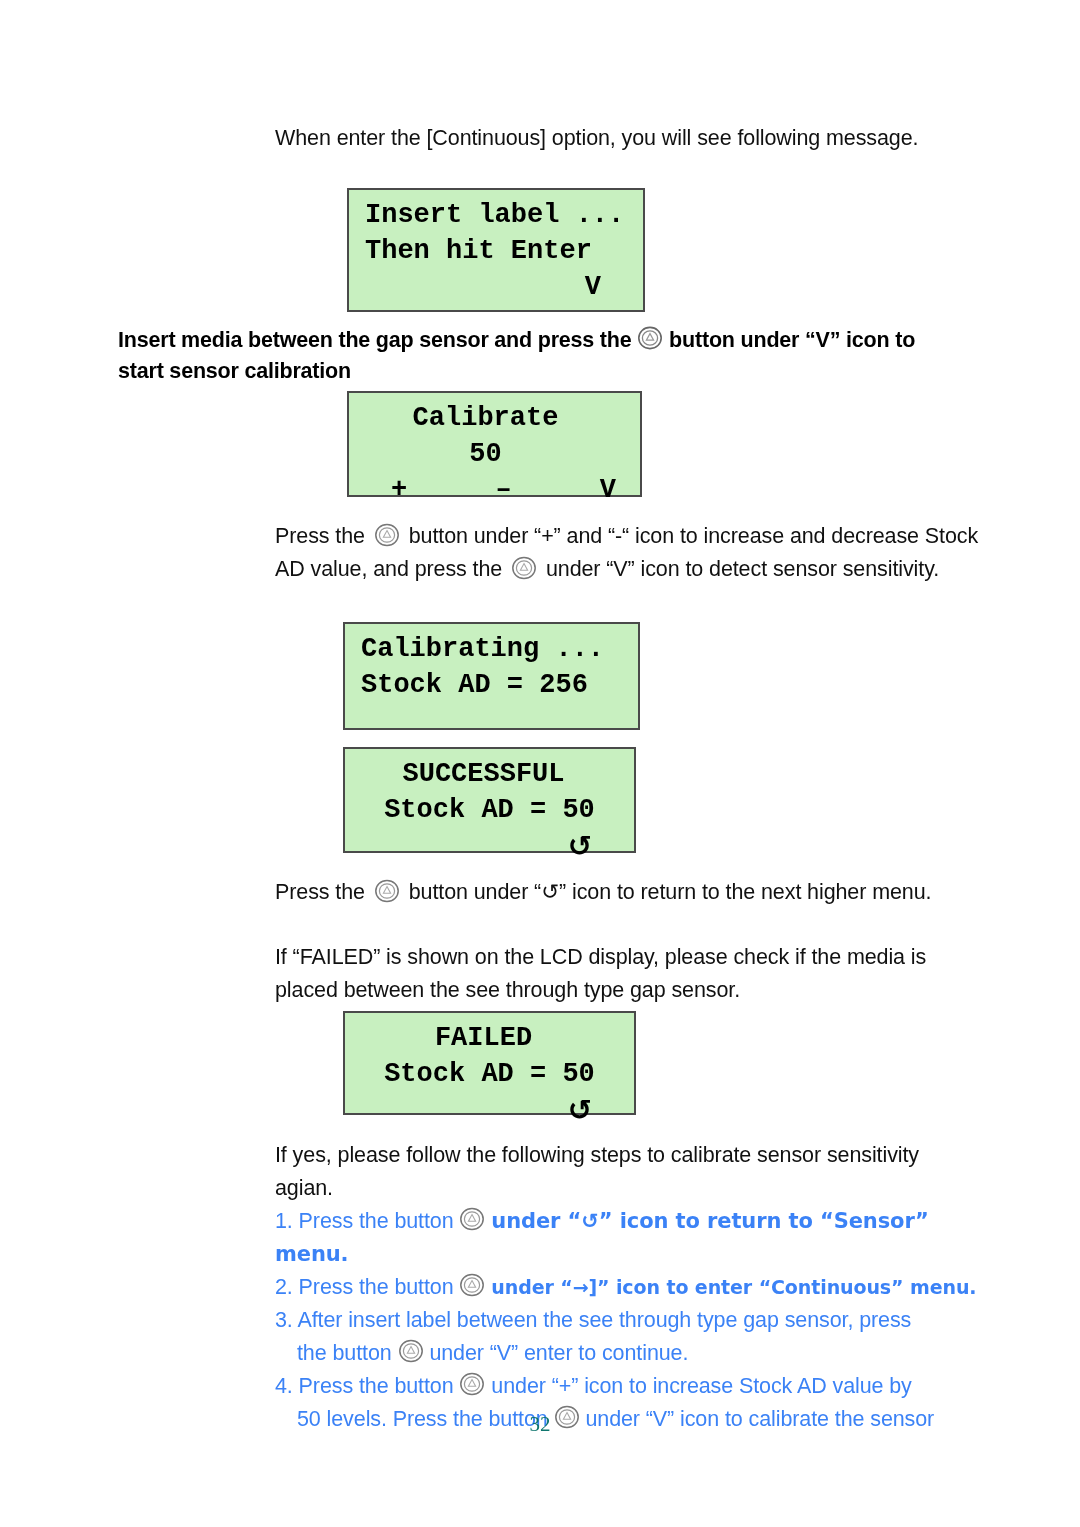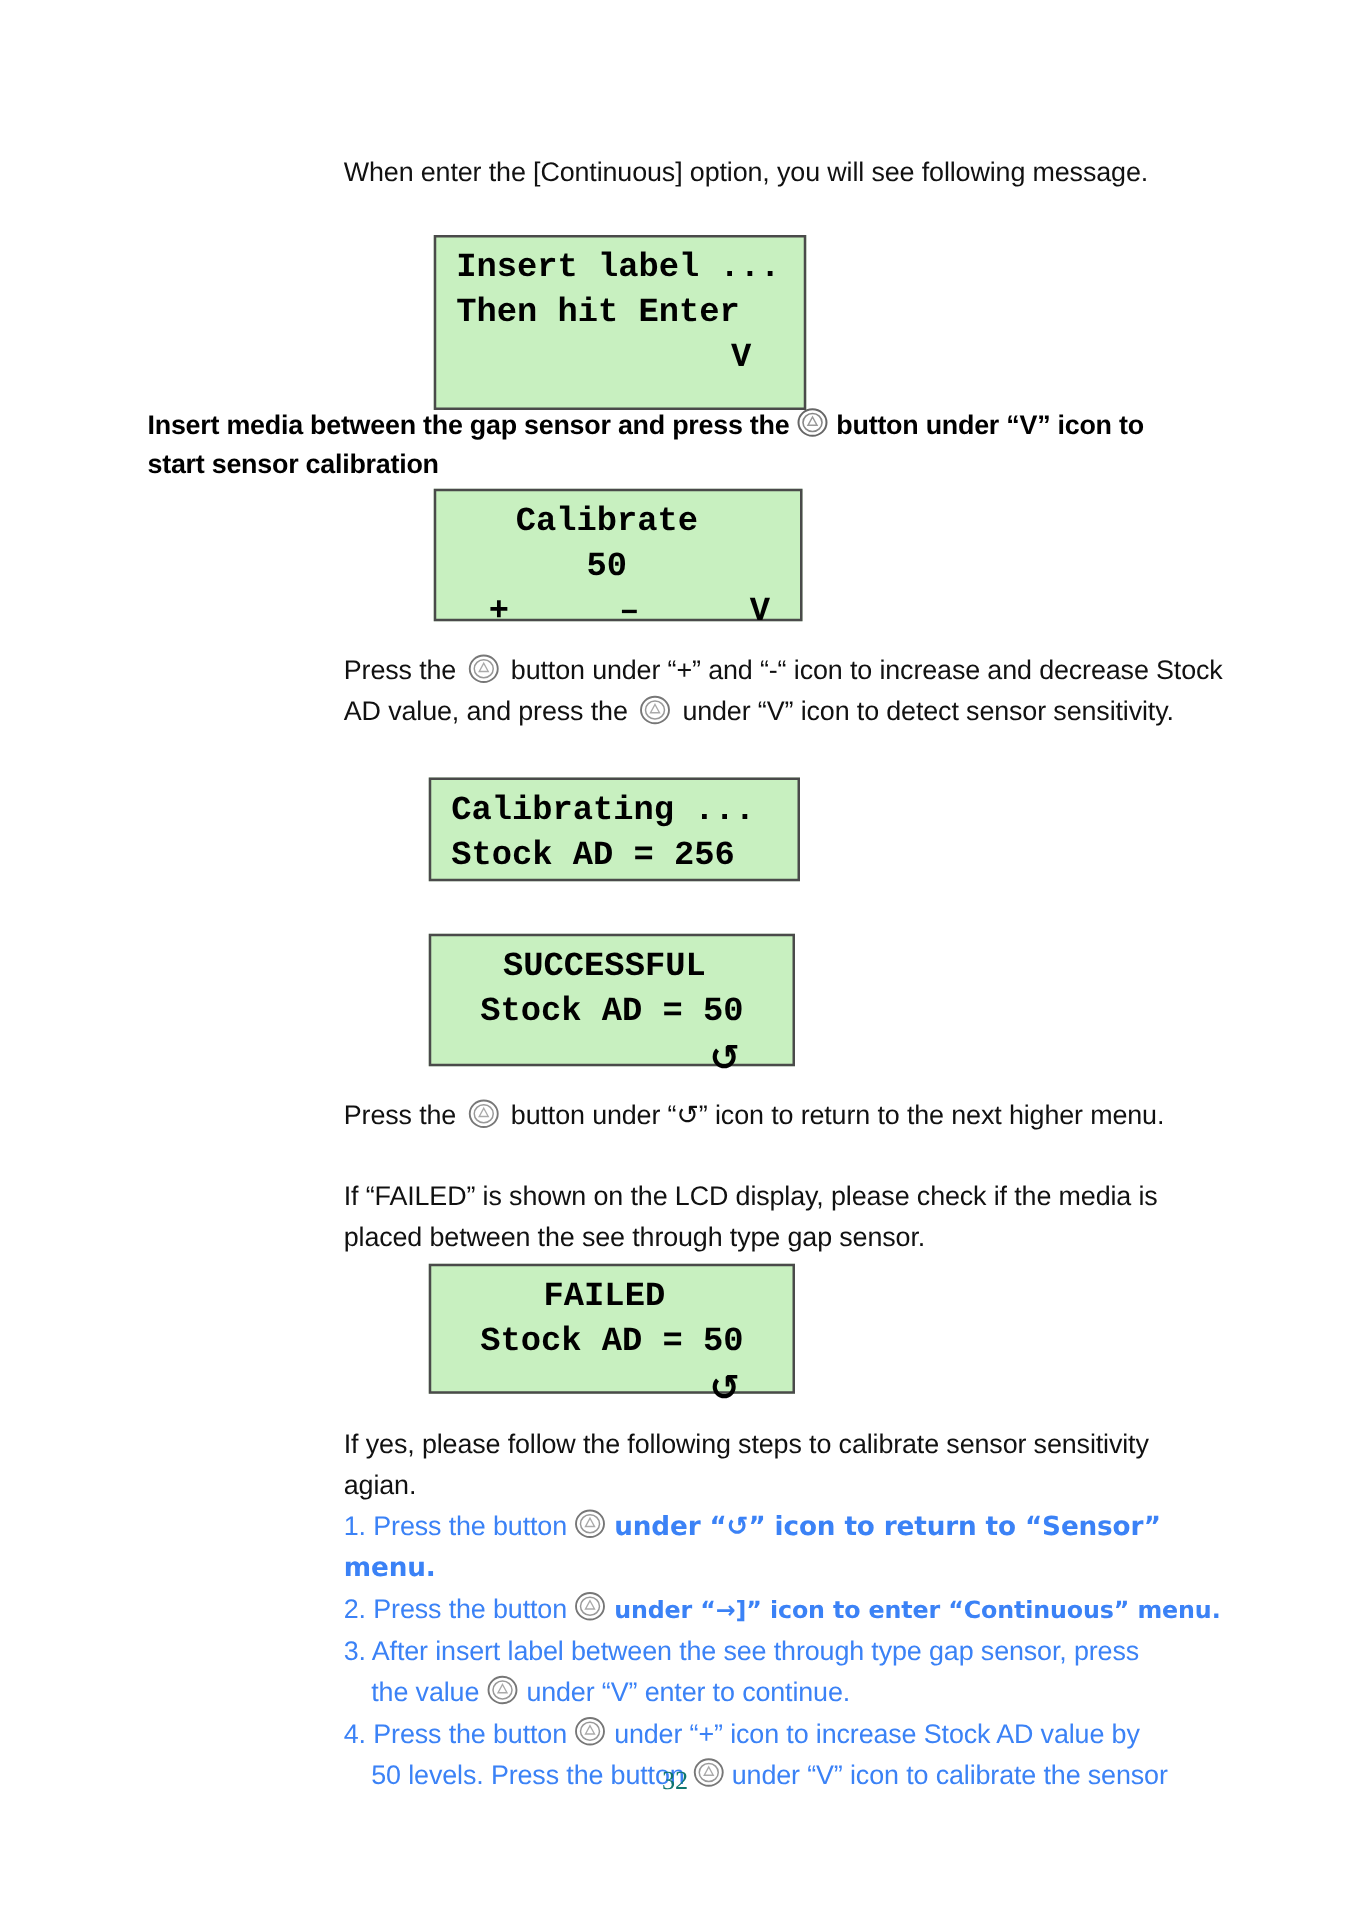--- a/index.html
+++ b/index.html
@@ -125,21 +125,21 @@
 </style>
 </head>
 <body>
 
 <div class="page">
 
   <div class="para" style="left:275px; top:122px; width:700px;">
     <span>When enter the [Continuous] option, you will see following message.</span>
   </div>
 
-  <div class="lcd" style="left:347px; top:188px; width:298px; height:140px;">
+  <div class="lcd" style="left:347px; top:188px; width:298px; height:124px;">
     <span class="row l">Insert label ...</span>
     <span class="row l">Then hit Enter</span>
     <span class="row r" style="padding-right:26px;">V</span>
   </div>
 
   <div class="bold-note" style="left:118px; top:325px; width:844px;">
     <span>Insert media between the gap sensor and press the</span>
     <span class="ibtn">
       <svg viewBox="0 0 26 24" xmlns="http://www.w3.org/2000/svg">
         <ellipse cx="13" cy="12" rx="11.2" ry="10.6" fill="none" stroke="#666" stroke-width="1.6"></ellipse>
@@ -177,21 +177,21 @@
       <svg viewBox="0 0 26 24" xmlns="http://www.w3.org/2000/svg">
         <ellipse cx="13" cy="12" rx="11.2" ry="10.6" fill="none" stroke="#777" stroke-width="1.5"></ellipse>
         <ellipse cx="13" cy="12" rx="7.6" ry="7.2" fill="none" stroke="#999" stroke-width="1.2"></ellipse>
         <path d="M13 7.6 L16.6 14.2 L9.4 14.2 Z" fill="none" stroke="#aaa" stroke-width="1.1"></path>
       </svg>
     </span>
     <span>under “V” icon to detect sensor</span>
     <span>sensitivity.</span>
   </div>
 
-  <div class="lcd" style="left:343px; top:622px; width:297px; height:83px;">
+  <div class="lcd" style="left:343px; top:622px; width:297px; height:108px;">
     <span class="row l">Calibrating ...</span>
     <span class="row l">Stock AD = 256</span>
     <span class="row sp"></span>
   </div>
 
   <div class="lcd" style="left:343px; top:747px; width:293px; height:106px;">
     <span class="row c" style="padding-right:12px;">SUCCESSFUL</span>
     <span class="row c">Stock AD = 50</span>
     <span class="row r glyph-loop" style="padding-right:26px;">↺</span>
   </div>
@@ -246,21 +246,21 @@
           <ellipse cx="13" cy="12" rx="7.6" ry="7.2" fill="none" stroke="#999" stroke-width="1.2"></ellipse>
           <path d="M13 7.6 L16.6 14.2 L9.4 14.2 Z" fill="none" stroke="#aaa" stroke-width="1.1"></path>
         </svg>
       </span>
       <span class="arrowi">under “→]” icon to enter “Continuous” menu.</span>
     </span>
 
     <span class="step">
       <span>3. After insert label between the see through type gap sensor, press</span>
       <span class="cont">
-        <span>the value</span>
+        <span>the button</span>
         <span class="ibtn">
           <svg viewBox="0 0 26 24" xmlns="http://www.w3.org/2000/svg">
             <ellipse cx="13" cy="12" rx="11.2" ry="10.6" fill="none" stroke="#777" stroke-width="1.5"></ellipse>
             <ellipse cx="13" cy="12" rx="7.6" ry="7.2" fill="none" stroke="#999" stroke-width="1.2"></ellipse>
             <path d="M13 7.6 L16.6 14.2 L9.4 14.2 Z" fill="none" stroke="#aaa" stroke-width="1.1"></path>
           </svg>
         </span>
         <span>under “V” enter to continue.</span>
       </span>
     </span>

